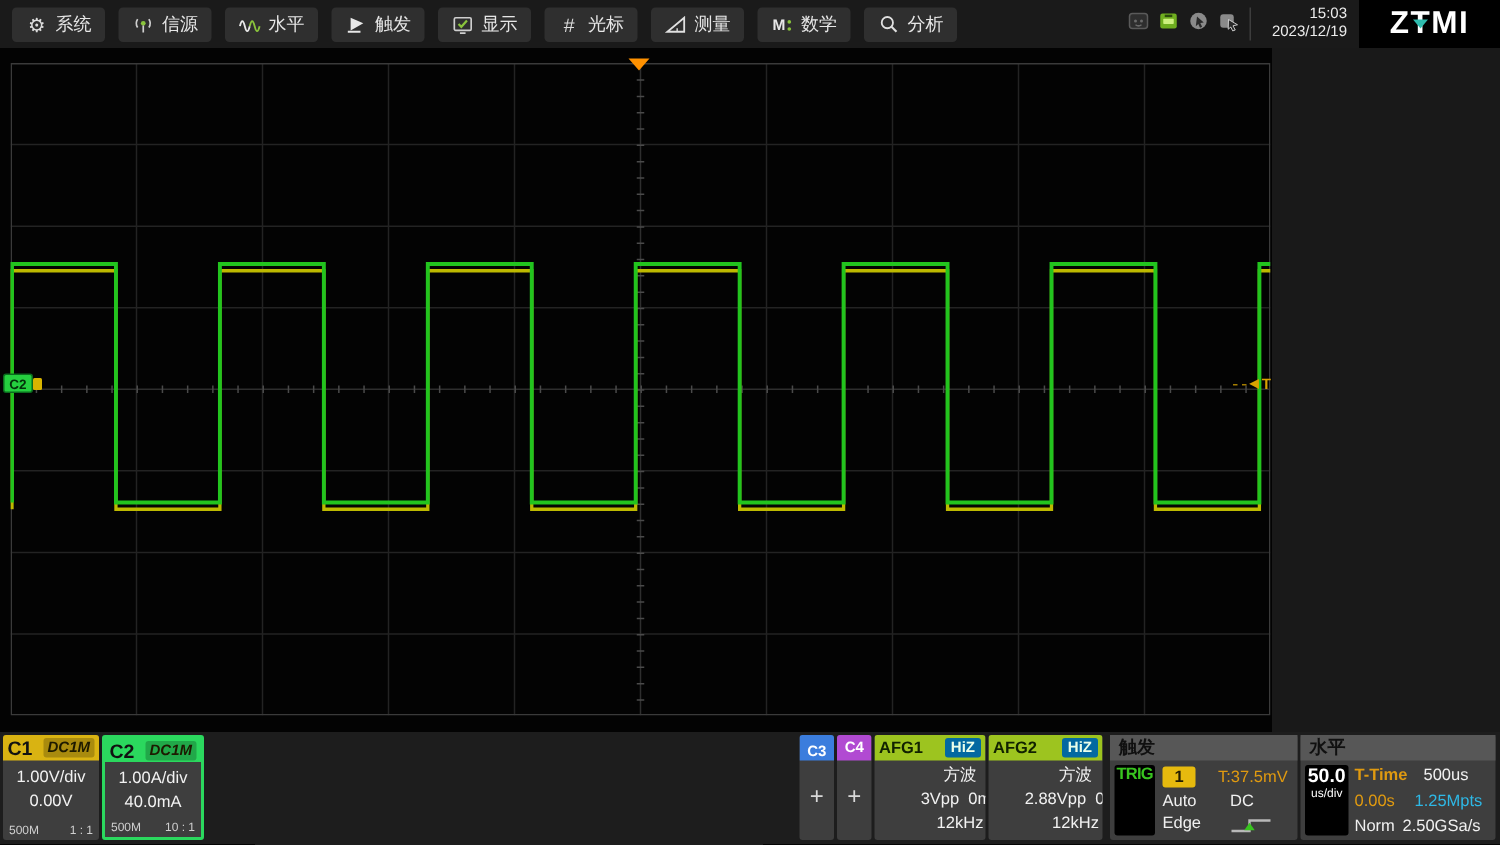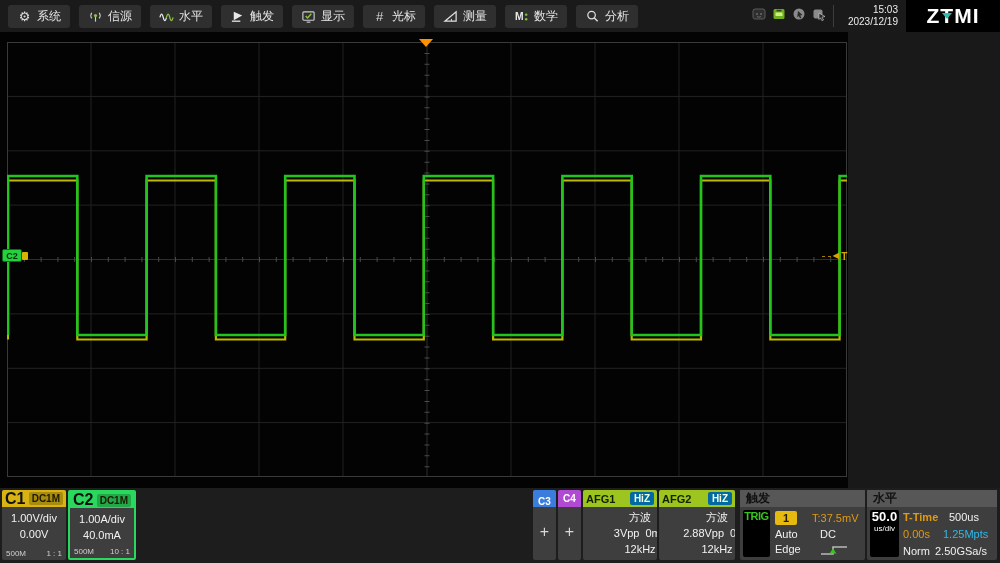--- a/index.html
+++ b/index.html
@@ -60,22 +60,22 @@
     position:absolute; left:822px; top:218px; height:12px;
     display:flex; align-items:center; gap:2px; color:#d9a300;
     font-size:10px; font-weight:bold;
   }
   .t-dash { width:9px; border-top:1px dashed #a37c00; }
   .t-arrow { font-size:8px; line-height:1; }
   
   .bottombar { position:absolute; left:0; top:488px; width:1000px; height:75px; background:#1d1d1d; }
   .chbox { position:absolute; top:2px; height:70px; background:#3e3e3e; border-radius:2px; overflow:hidden; }
   .ch-head { height:17px; display:flex; align-items:center; justify-content:space-between; padding:0 3px; }
-  .ch-id { font-size:16px; font-weight:bold; color:#111; }
-  .ch-chip { font-size:10px; font-weight:bold; color:#1d1a00; background:rgba(0,0,0,0.22); border-radius:2px; padding:0 3px; line-height:13px; }
+  .ch-id { font-size:13px; font-weight:bold; color:#111; }
+  .ch-chip { font-size:10px; font-weight:bold; color:#1d1a00; background:rgba(0,0,0,0.22); border-radius:2px; padding:0 3px; line-height:13px;font-style:italic; }
   .ch-body { text-align:center; font-size:11px; color:#f2f2f2; line-height:16px; padding-top:3px; }
   .ch-foot { position:absolute; left:0; right:0; bottom:2px; display:flex; justify-content:space-between; padding:0 4px; font-size:8px; color:#cfcfcf; }
   #box-c1 { left:2px; width:64px; }
   #box-c1 .ch-head { background:#d9b312; }
   #box-c2 { left:68px; width:68px; border:2px solid #2bd85e; }
   #box-c2 .ch-head { background:#2bd85e; height:16px; }
   .smallch { position:absolute; top:2px; width:23px; height:70px; background:#3e3e3e; border-radius:2px; overflow:hidden; }
   .smallch .ch-head { padding:0; justify-content:center; }
   .smallch .ch-id { color:#fff; font-size:10px; }
   #box-c3 { left:533px; } #box-c3 .ch-head { background:#3b7ddd;align-items:flex-end; }

